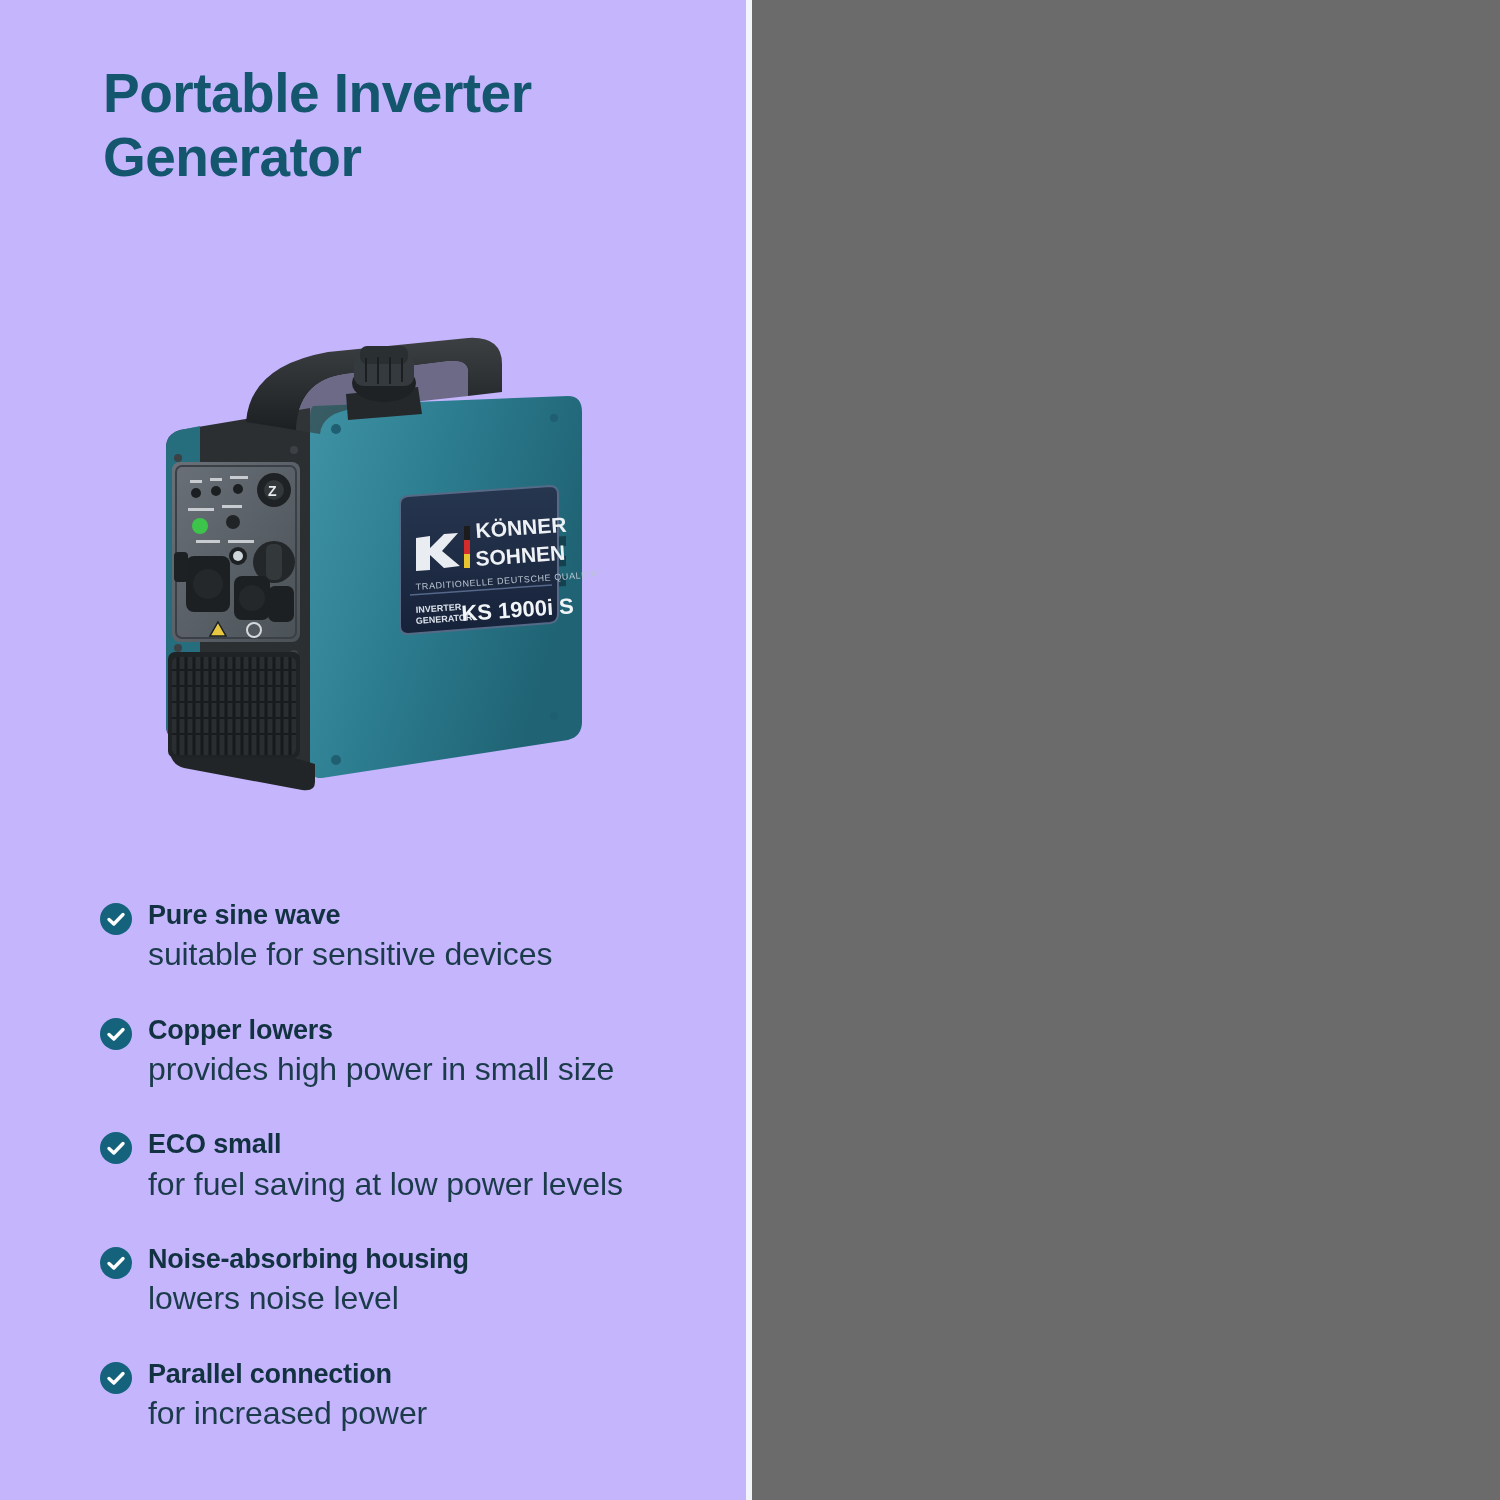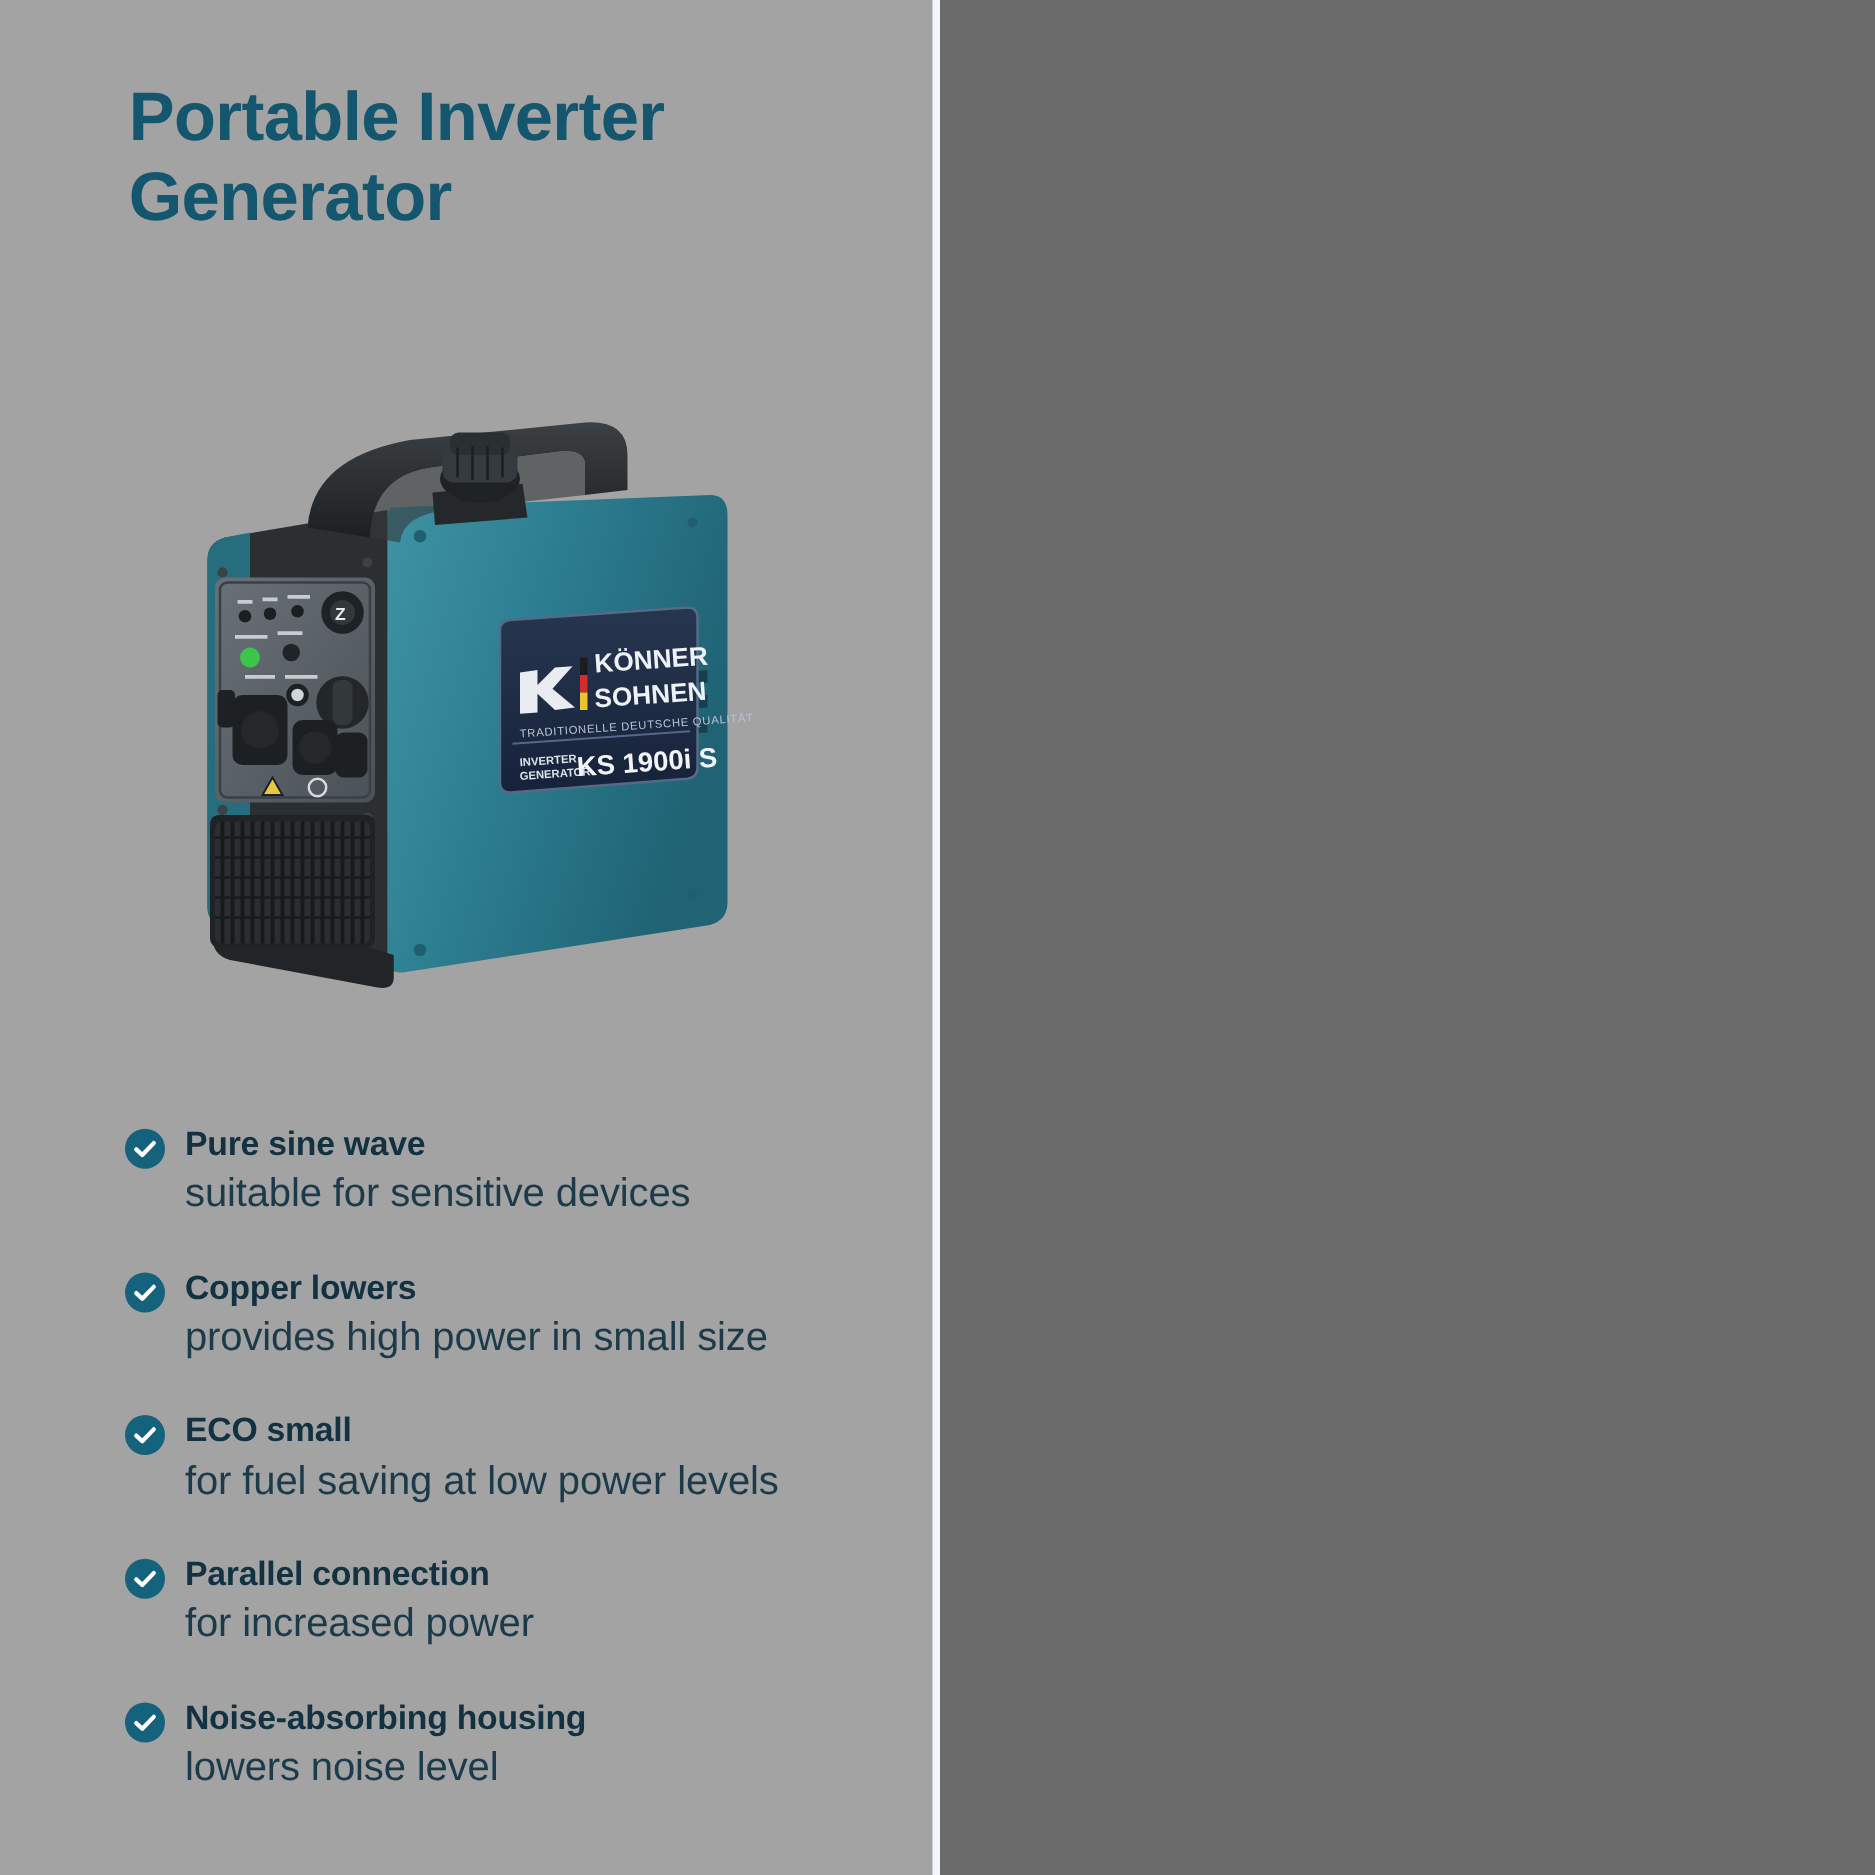--- a/index.html
+++ b/index.html
@@ -18,21 +18,21 @@
     height: 1500px;
     display: flex;
   }
   .panel {
     position: relative;
     height: 1500px;
     box-sizing: border-box;
   }
   .panel-left {
     width: 746px;
-    background: #a3a3a3;
+    background: #c4b5fd;
   }
   .divider {
     width: 6px;
     height: 1500px;
     background: #f2f6fb;
   }
   .panel-right {
     width: 748px;
     background: #6b6b6c;
   }
@@ -303,34 +303,34 @@
         <div class="feature-title">ECO small</div>
         <div class="feature-sub">for fuel saving at low power levels</div>
       </div>
 
       <div class="feature">
         <span class="feature-icon icon-check">
           <svg width="32" height="32" viewBox="0 0 32 32">
               <path d="M9 16.5 L13.8 21 L23 11.5" stroke="#ffffff" stroke-width="3.4" fill="none" stroke-linecap="round" stroke-linejoin="round"></path>
             </svg>
         </span>
+        <div class="feature-title">Noise-absorbing housing</div>
+        <div class="feature-sub">lowers noise level</div>
+      </div>
+
+      <div class="feature">
+        <span class="feature-icon icon-check">
+          <svg width="32" height="32" viewBox="0 0 32 32">
+              <path d="M9 16.5 L13.8 21 L23 11.5" stroke="#ffffff" stroke-width="3.4" fill="none" stroke-linecap="round" stroke-linejoin="round"></path>
+            </svg>
+        </span>
         <div class="feature-title">Parallel connection</div>
         <div class="feature-sub">for increased power</div>
       </div>
 
-      <div class="feature">
-        <span class="feature-icon icon-check">
-          <svg width="32" height="32" viewBox="0 0 32 32">
-              <path d="M9 16.5 L13.8 21 L23 11.5" stroke="#ffffff" stroke-width="3.4" fill="none" stroke-linecap="round" stroke-linejoin="round"></path>
-            </svg>
-        </span>
-        <div class="feature-title">Noise-absorbing housing</div>
-        <div class="feature-sub">lowers noise level</div>
-      </div>
-
     </div>
   </div>
 
   <div class="divider"></div>
 
   <div class="panel panel-right">
 
     
 
     

